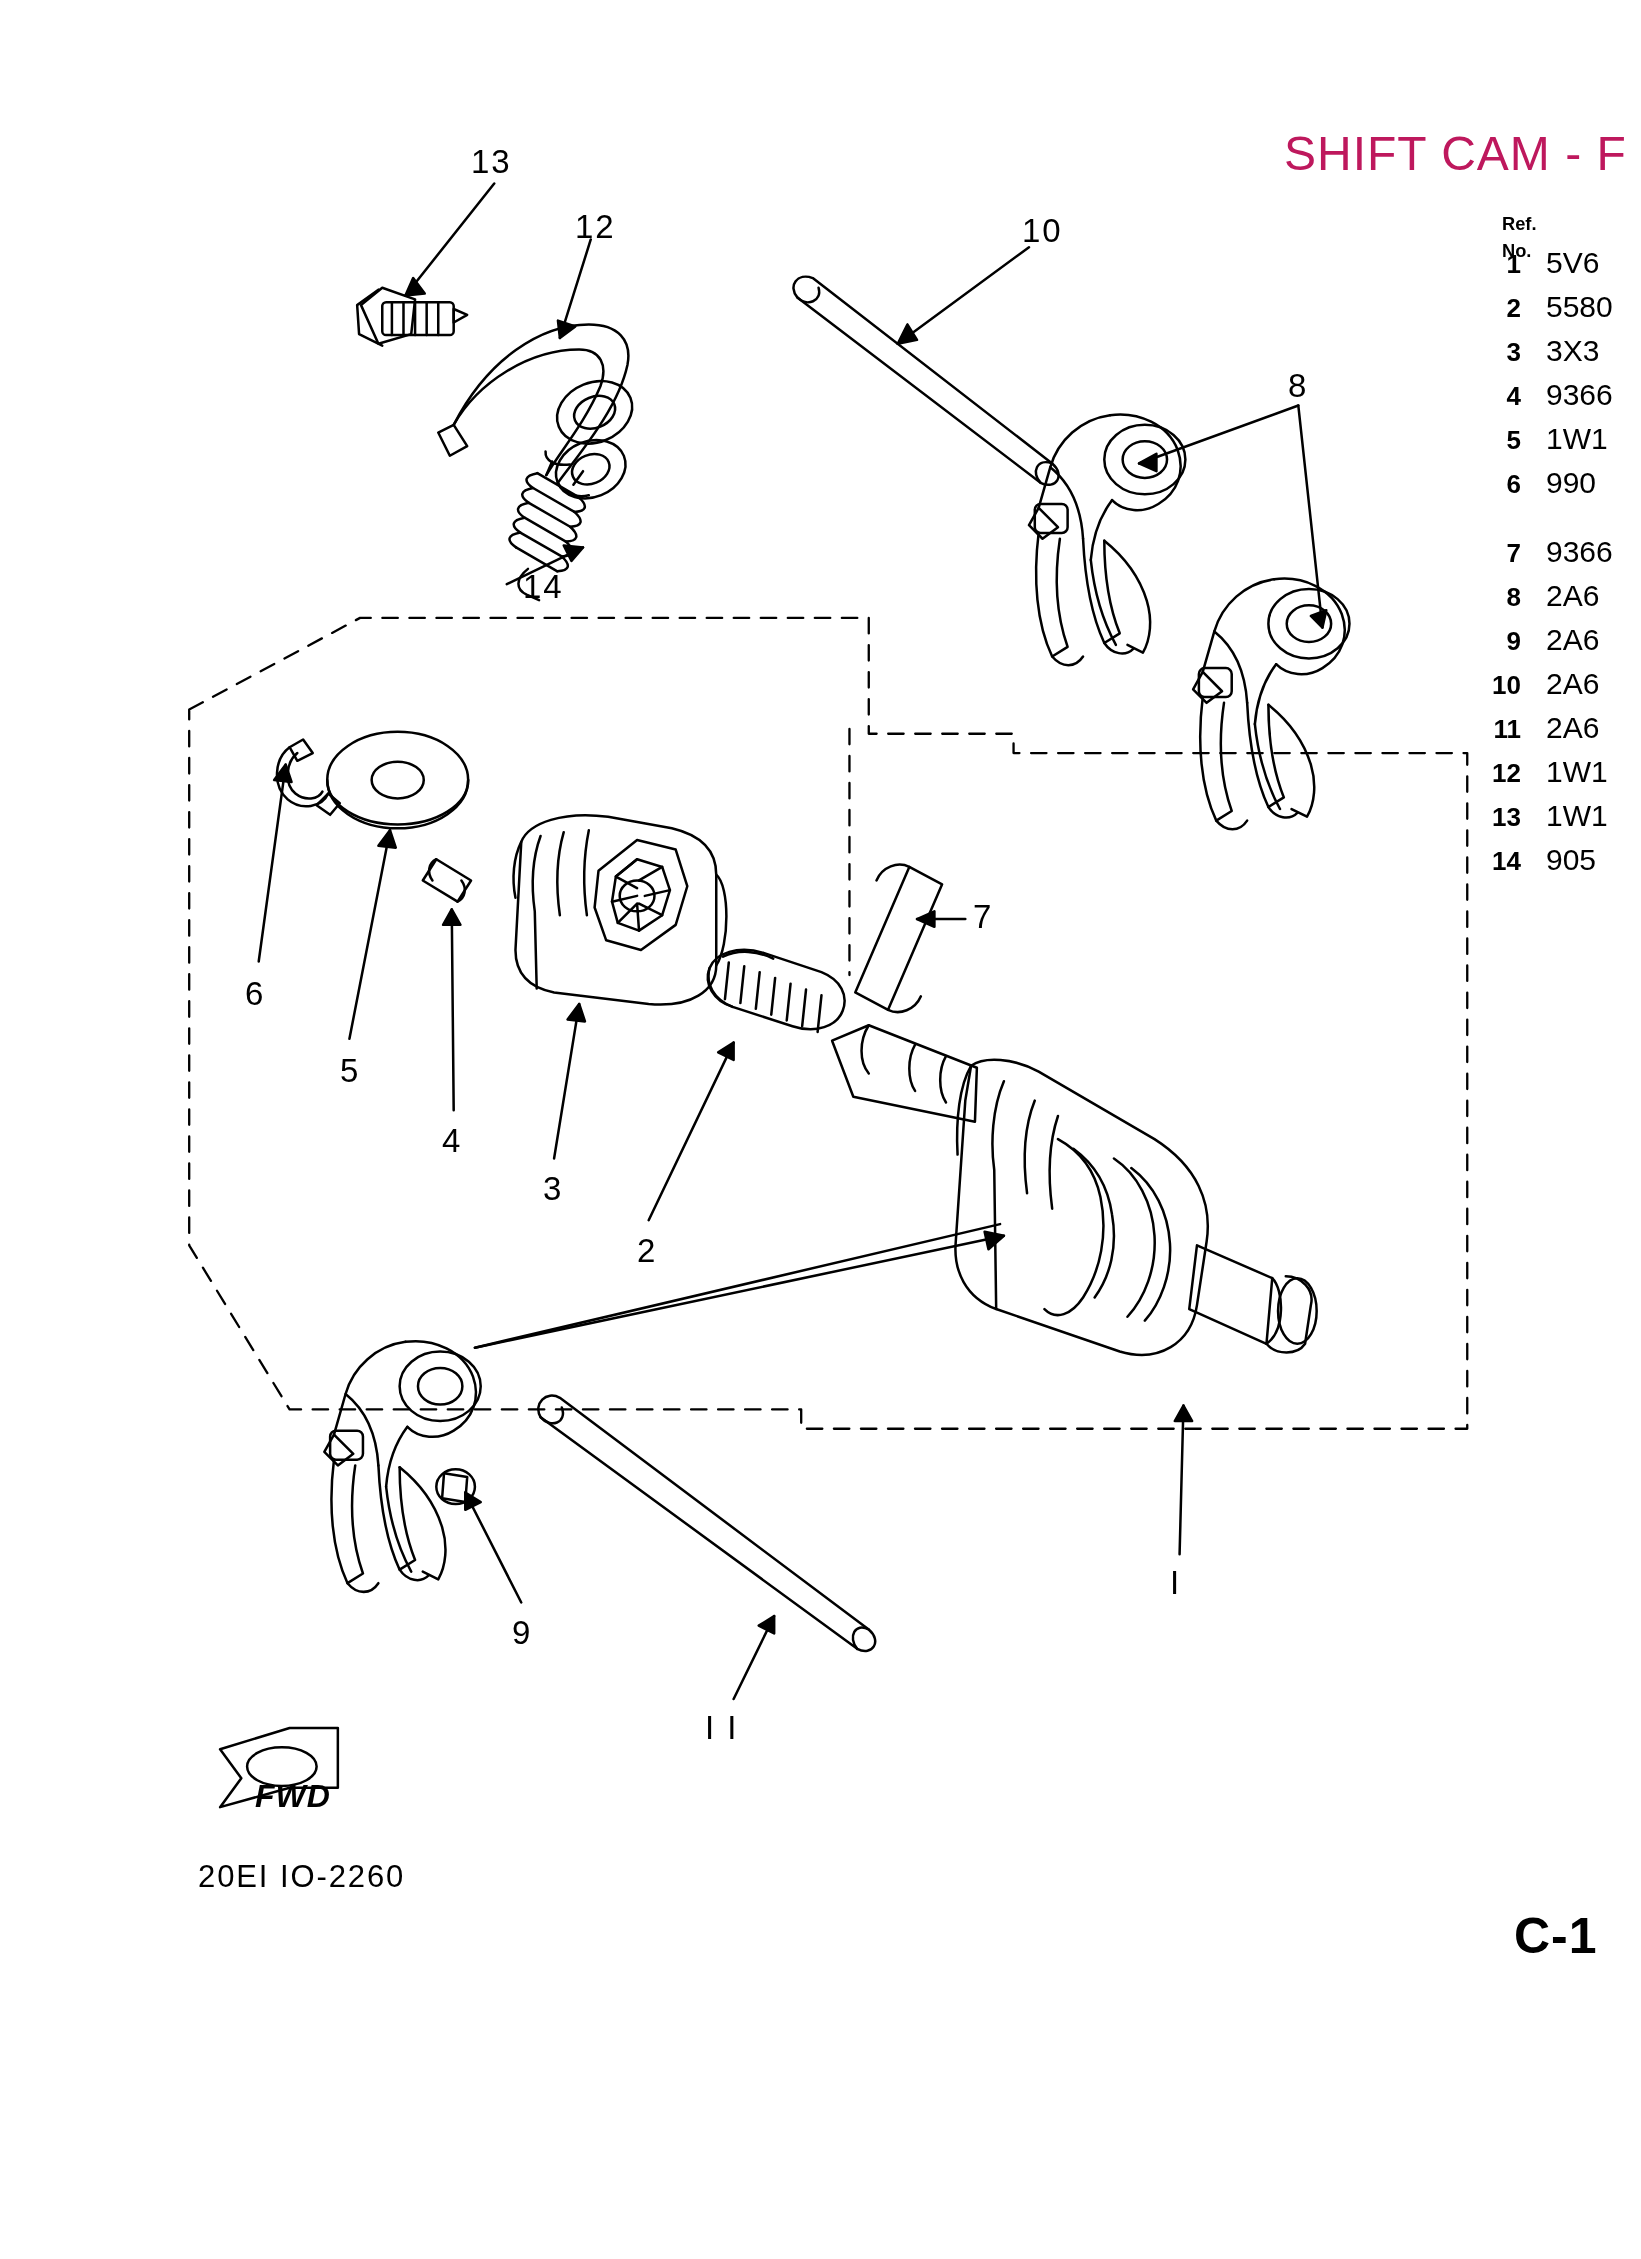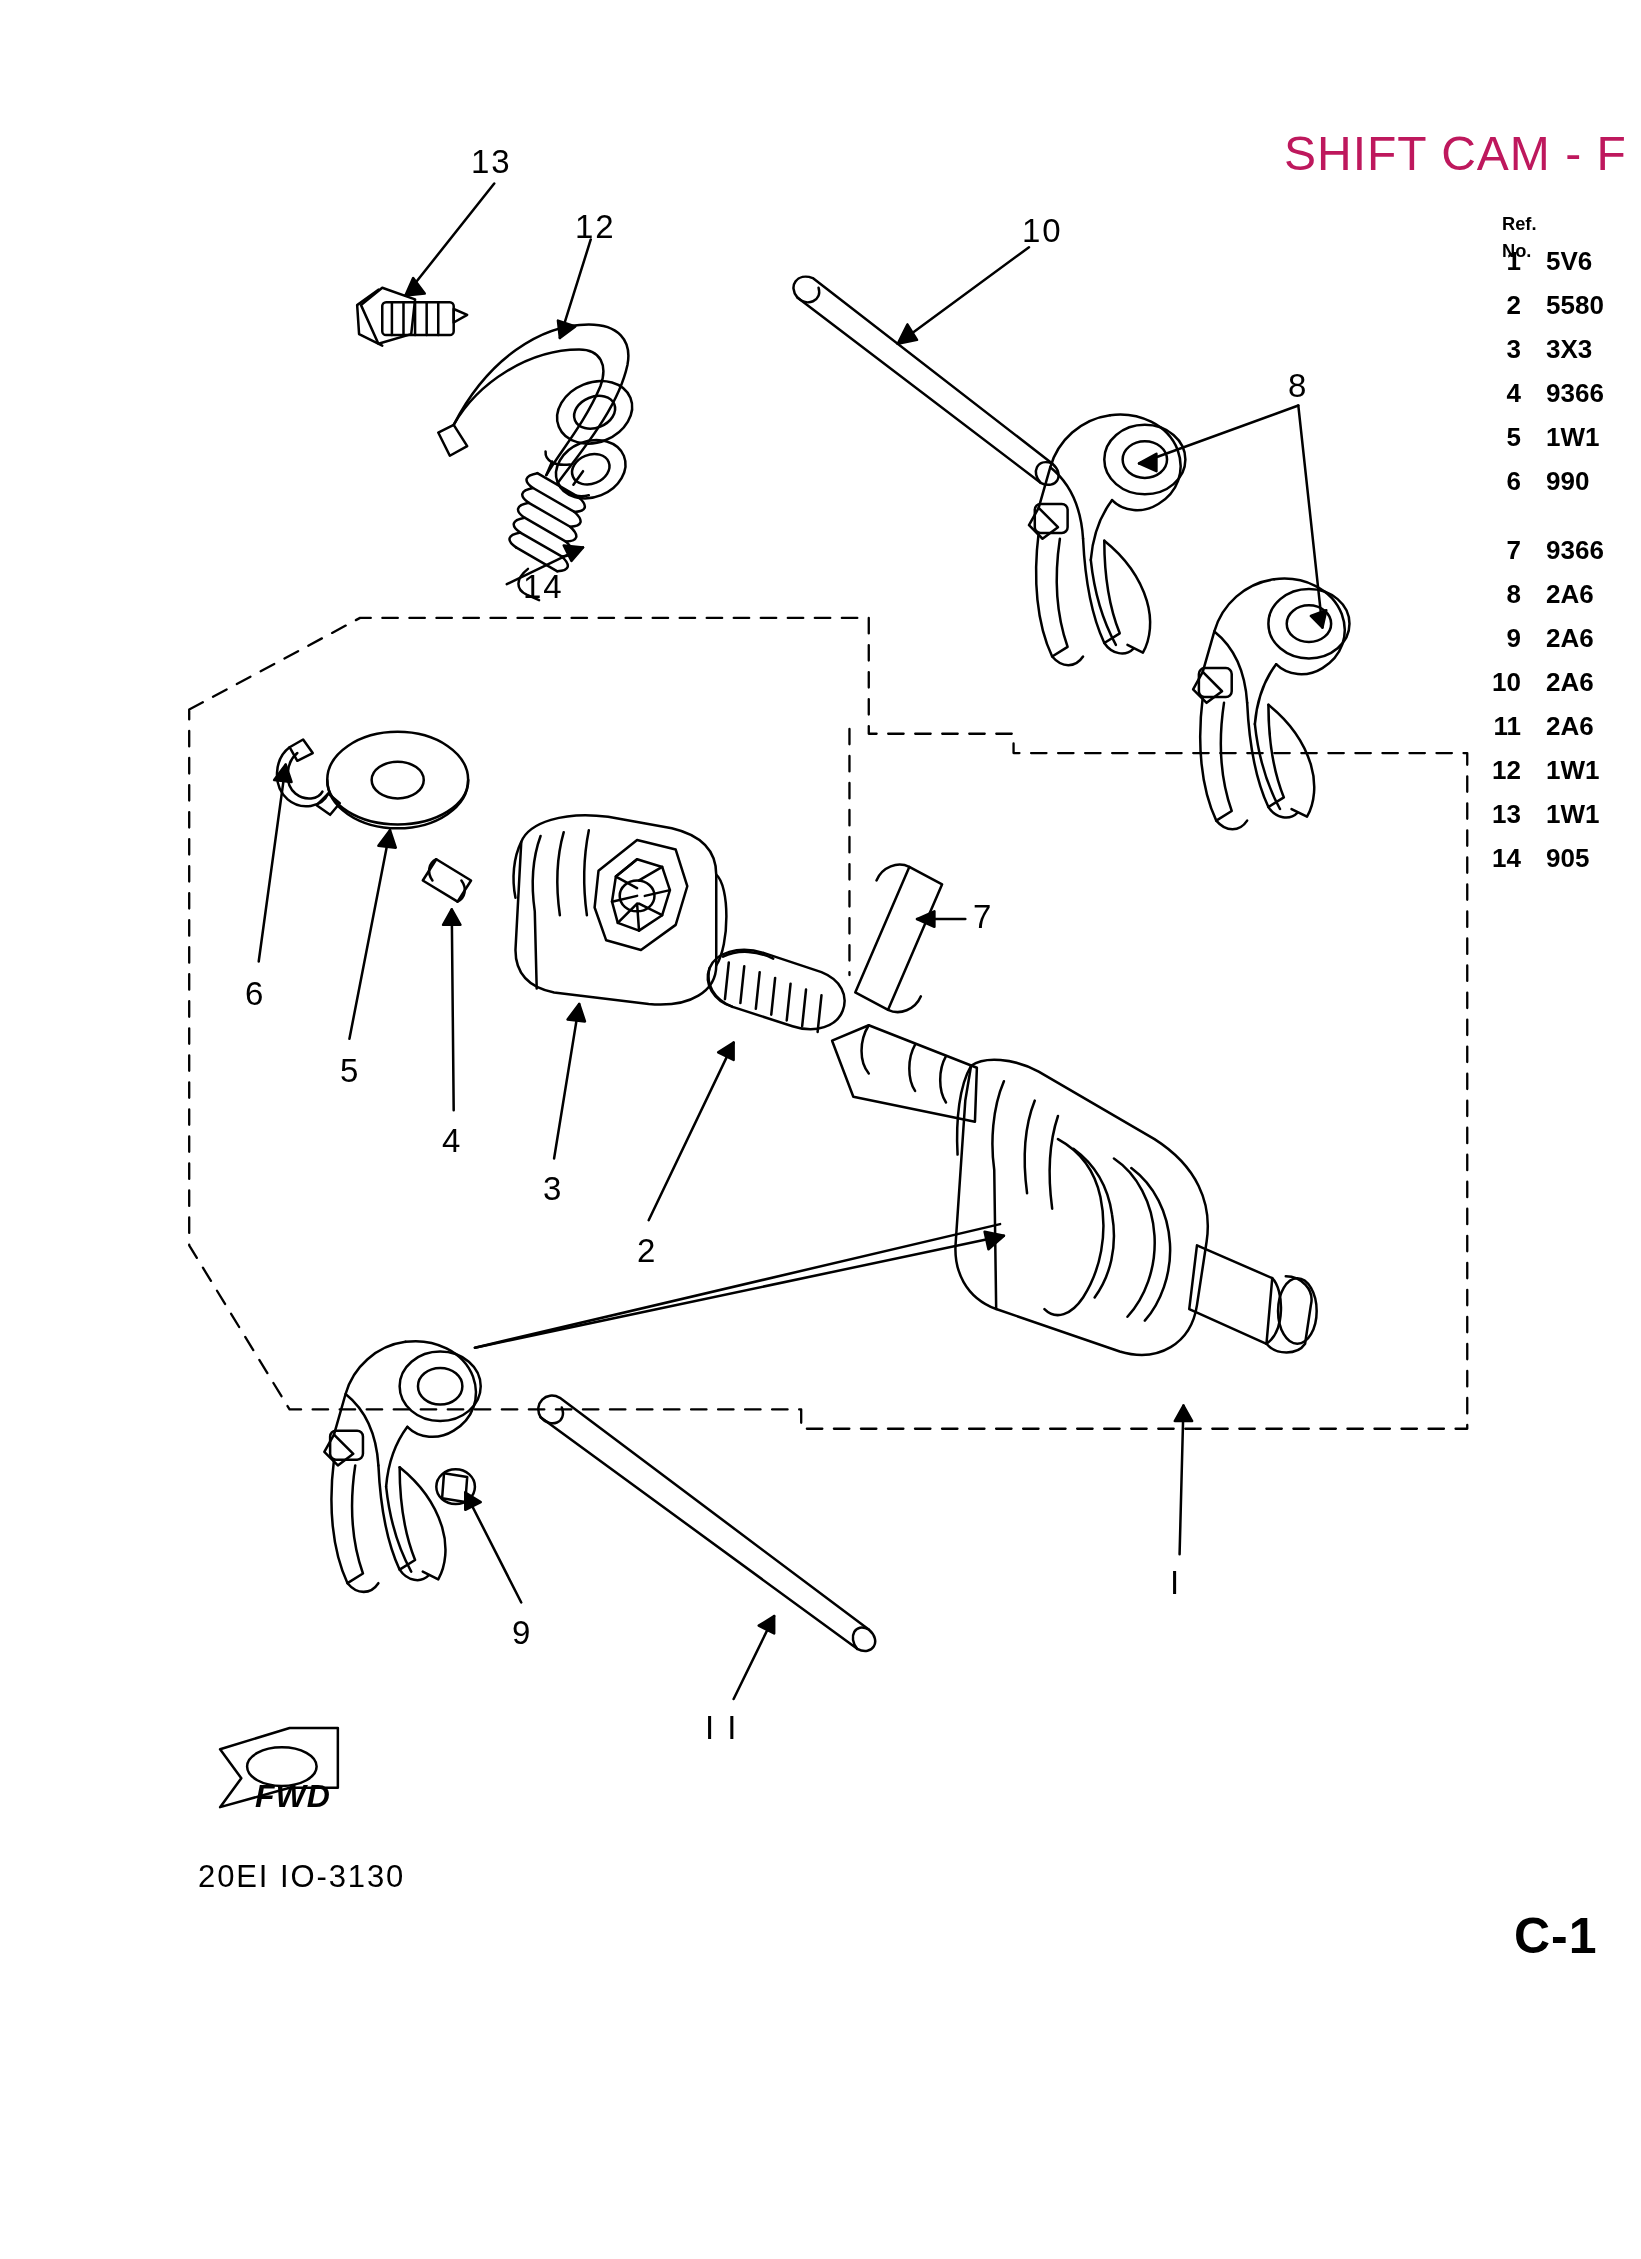--- a/index.html
+++ b/index.html
@@ -5,21 +5,21 @@
   html,body{margin:0;padding:0;background:#ffffff;}
   body{width:1641px;height:2259px;position:relative;font-family:"Liberation Sans",sans-serif;color:#000;overflow:hidden;}
   .page{position:absolute;inset:0;}
   svg.art{position:absolute;left:0;top:0;width:1641px;height:2259px;}
   .callout{position:absolute;font-family:"Liberation Sans",sans-serif;font-weight:400;font-size:33px;letter-spacing:1.9px;color:#000;}
   .title{position:absolute;font-family:"Liberation Sans",sans-serif;font-weight:normal;font-size:48px;letter-spacing:1px;color:#be185d;white-space:nowrap;}
   .reflbl{position:absolute;font-family:"Liberation Sans",sans-serif;font-weight:bold;font-size:18.3px;color:#000;}
   .tbl{position:absolute;left:1477px;top:246px;width:222px;}
   .trow{display:flex;align-items:baseline;height:44px;}
   .trow .num{width:44px;text-align:right;font-size:26px;font-weight:bold;}
-  .trow .code{padding-left:25px;font-size:26px;font-weight:bold;white-space:nowrap;overflow:hidden;}
+  .trow .code{padding-left:25px;font-size:30px;font-weight:normal;white-space:nowrap;overflow:hidden;}
   .gap{height:25px;}
   .pagecode{position:absolute;left:1506px;top:1907px;font-size:50px;font-weight:bold;letter-spacing:1px;margin-left:8px;}
   .diagid{position:absolute;left:198px;top:1859px;font-size:31px;font-weight:400;letter-spacing:1.9px;}
   .fwdtxt{position:absolute;left:255px;top:1778px;font-size:32px;font-weight:bold;font-style:italic;letter-spacing:1px;}
 </style>
 </head>
 <body>
 
 <div class="page">
 
@@ -354,17 +354,17 @@
   <div class="callout" style="left:245px;top:975px;">6</div>
   <div class="callout" style="left:340px;top:1052px;">5</div>
   <div class="callout" style="left:442px;top:1122px;">4</div>
   <div class="callout" style="left:543px;top:1170px;">3</div>
   <div class="callout" style="left:637px;top:1232px;">2</div>
   <div class="callout" style="left:1170px;top:1564px;">I</div>
   <div class="callout" style="left:512px;top:1614px;">9</div>
   <div class="callout" style="left:705px;top:1709px;">I I</div>
 
   <div class="fwdtxt">FWD</div>
-  <div class="diagid">20EI IO-3130</div>
+  <div class="diagid">20EI IO-2260</div>
   <div class="pagecode">C-1</div>
 
 </div>
 
 
 </body></html>

